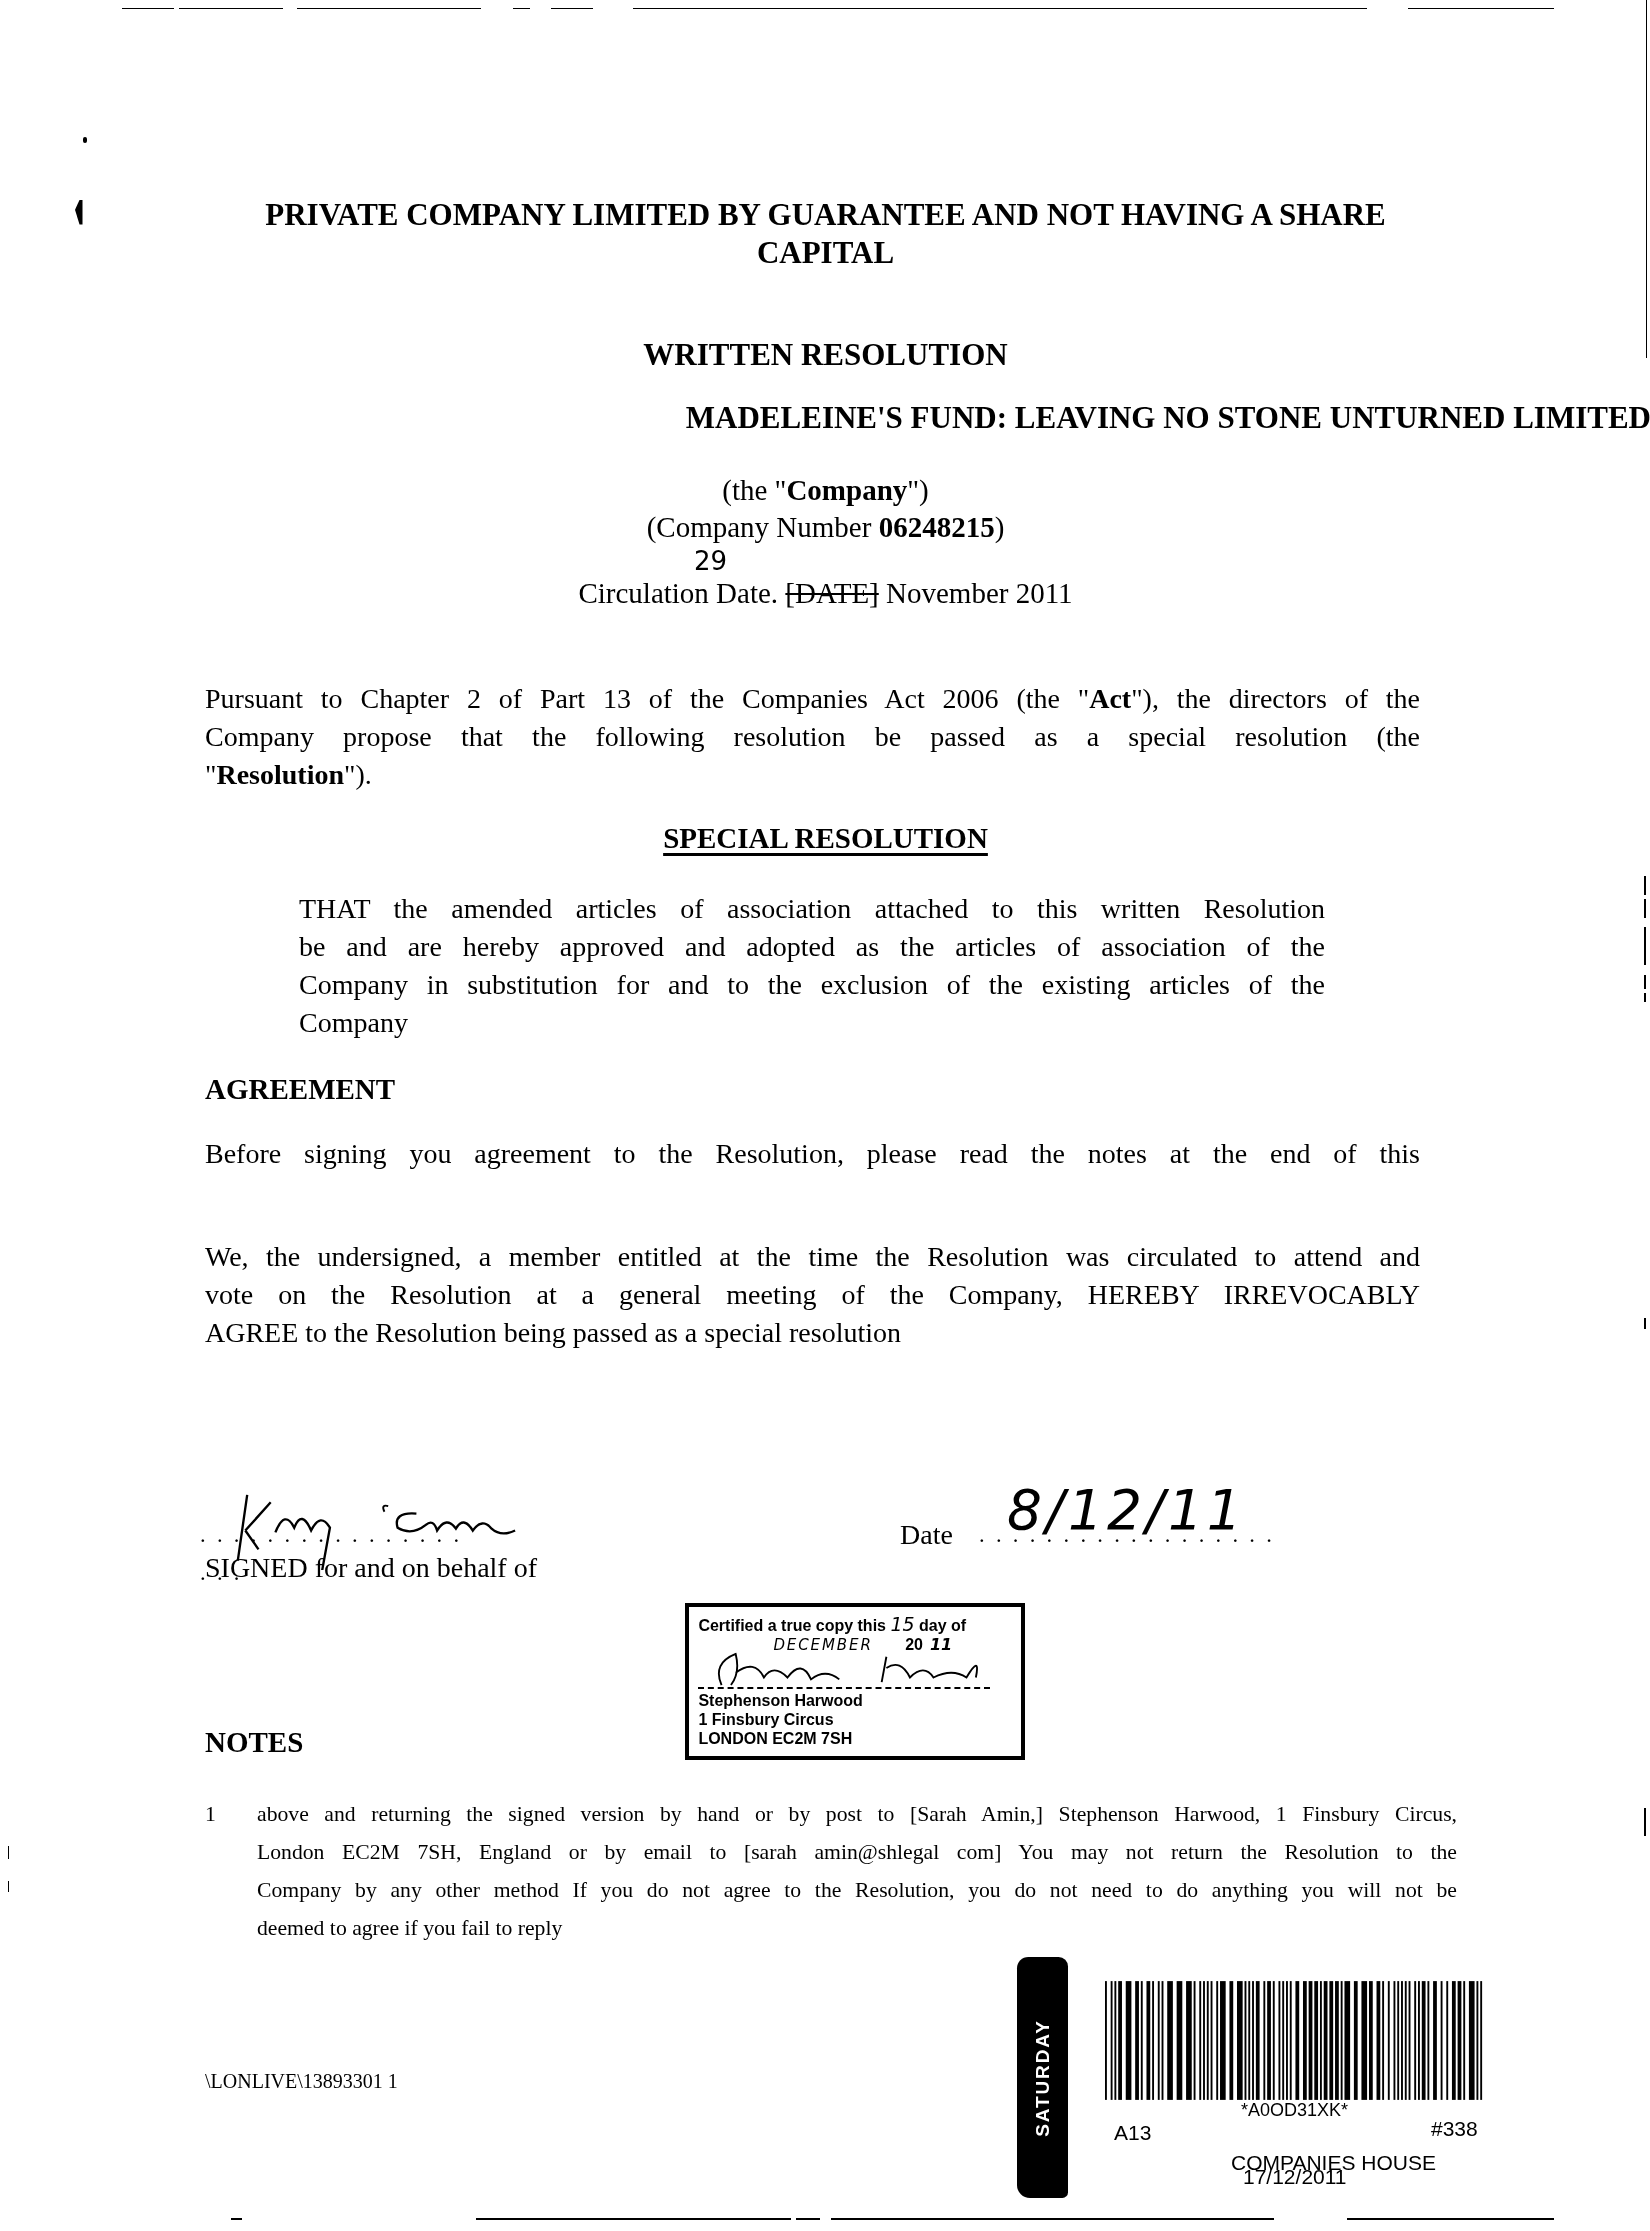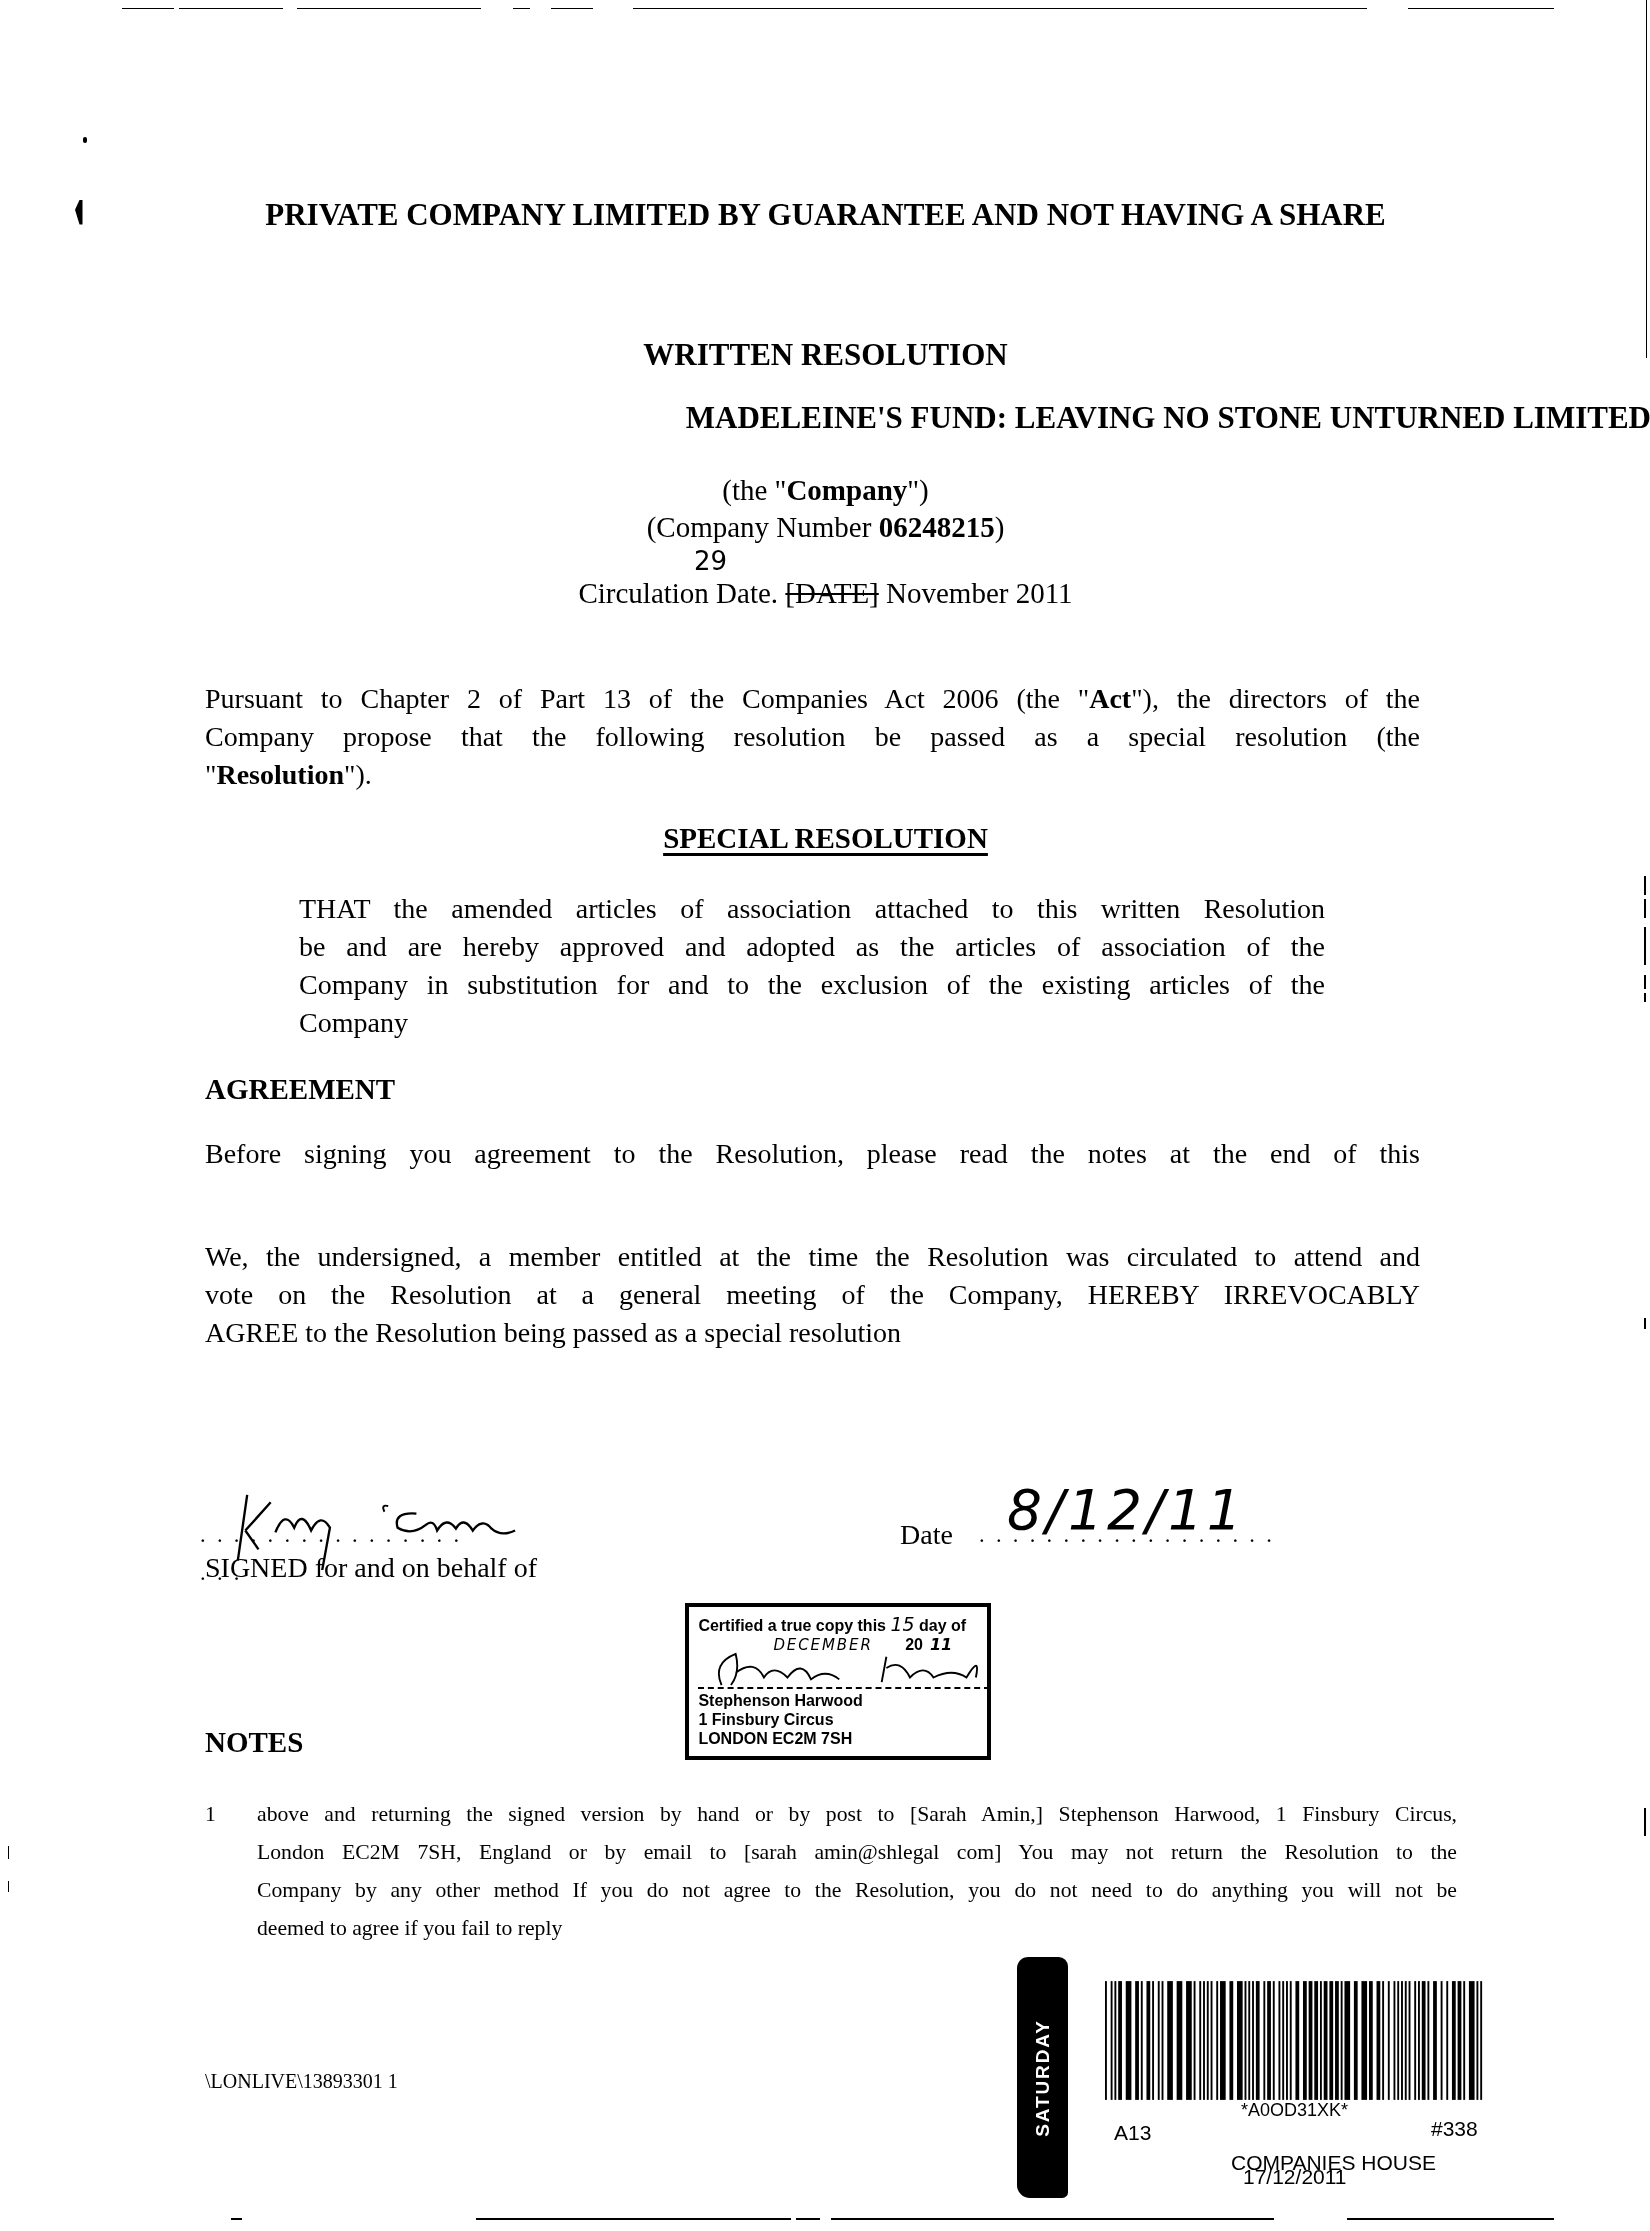--- a/index.html
+++ b/index.html
@@ -10,21 +10,21 @@
   .b { font-weight: bold; }
   .title { font-size: 31px; font-weight: bold; line-height: 38px; }
   .body { font-size: 28px; line-height: 38px; }
   .just { text-align: justify; text-align-last: left; }
   .scanline { position: absolute; height: 1.9px; background: #000; }
   .vline { position: absolute; width: 1.9px; background: #000; }
   .strike { text-decoration: line-through; }
   .underline { text-decoration: underline; text-decoration-thickness: 2.8px; text-underline-offset: 4.7px; }
   .hand { font-family: "DejaVu Sans", sans-serif; font-style: italic; }
   .dots { letter-spacing: 2.8px; }
-  .stamp { position: absolute; left: 685px; top: 1603px; width: 306px; height: 157px;
+  .stamp { position: absolute; left: 685px; top: 1603px; width: 340px; height: 157px;
            border: 4.7px solid #000; box-sizing: border-box; font-family: "Liberation Sans", sans-serif;
            font-weight: bold; font-size: 16px; line-height: 19px; padding: 7.5px 9.4px; }
   .notes { font-size: 21.7px; line-height: 38px; }
   .sat-tab { position: absolute; left: 1017px; top: 1957px; width: 51px; height: 241px; background: #000;
              border-radius: 11.3px 9.4px 5.6px 13px; }
   .sat-text { position: absolute; left: 50%; top: 50%; transform: translate(-50%, -50%) rotate(-90deg);
               color: #fff; font-family: "Liberation Sans", sans-serif; font-size: 19px; font-weight: bold;
               letter-spacing: 1.9px; white-space: nowrap; }
   .sans { font-family: "Liberation Sans", sans-serif; }
   #barcode { position: absolute; left: 1105px; top: 1981px; width: 379px; height: 119px; }
@@ -60,20 +60,21 @@
 </div>
 <div>
   <div class="abs" style="left:83px; top:137px; width:3.8px; height:5.6px; background:#000; border-radius:1.9px;"></div>
   <div class="abs" style="left:75px; top:200px; width:7.5px; height:24.5px; background:#000; clip-path: polygon(60% 0, 100% 0, 100% 100%, 60% 100%, 0 40%);"></div>
   <div class="vline" style="left:7.5px; top:1846px; height:13px; width:0.9px;"></div>
   <div class="vline" style="left:7.5px; top:1881px; height:11.3px; width:0.9px;"></div>
 </div>
 
 <div class="abs center title" style="top:196px;">
   <div>PRIVATE COMPANY LIMITED BY GUARANTEE AND NOT HAVING A SHARE</div>
+  <div>CAPITAL</div>
 </div>
 <div class="abs center title" style="top:336px;">WRITTEN RESOLUTION</div>
 <div class="abs center title" style="top:399px;text-align:right;">MADELEINE'S FUND: LEAVING NO STONE UNTURNED LIMITED</div>
 
 <div class="abs center body" style="top:471px; font-size:29px;">
   <span>(the "</span><span class="b">Company</span><span>")</span>
 </div>
 <div class="abs center body" style="top:508px; font-size:29px;">
   <span>(Company Number </span><span class="b">06248215</span><span>)</span>
 </div>

